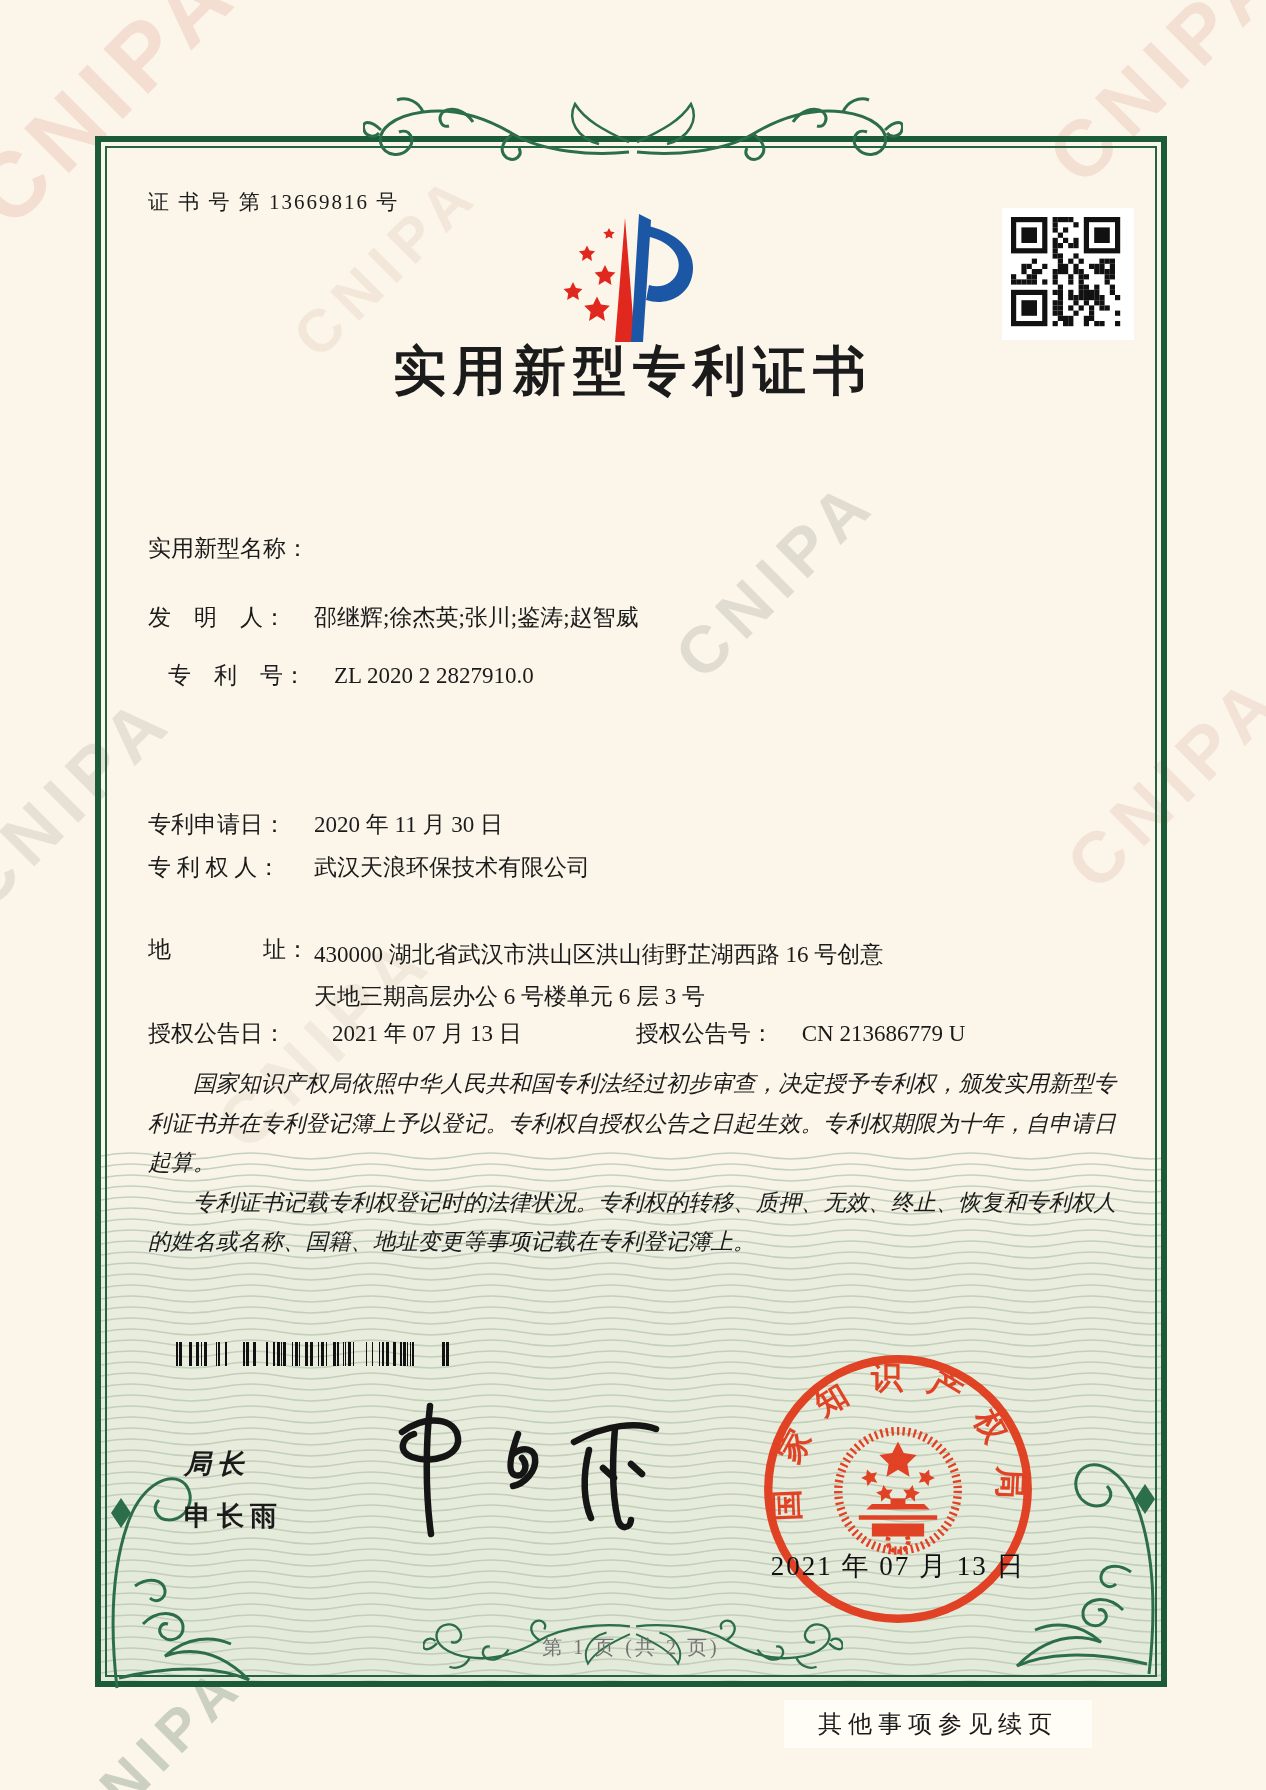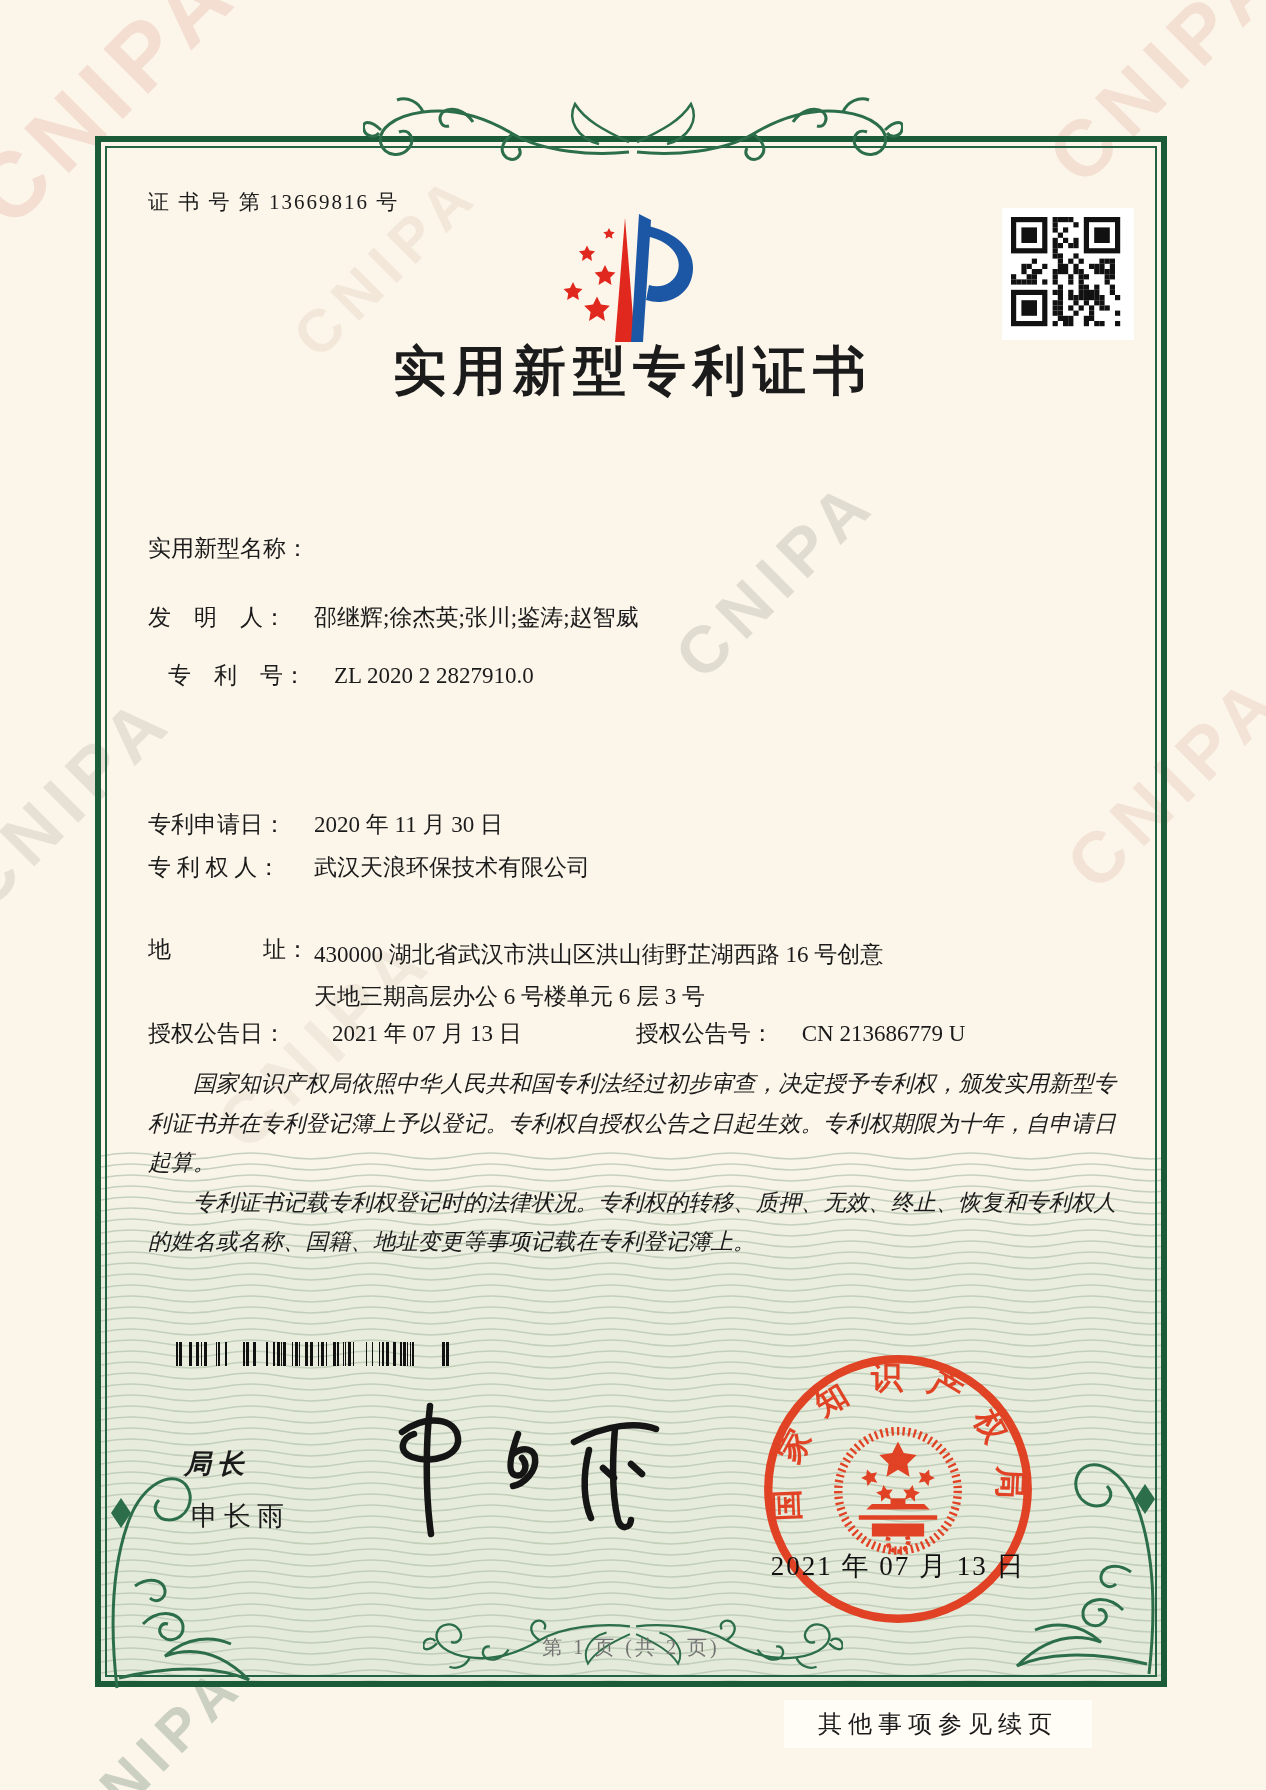--- a/index.html
+++ b/index.html
@@ -43,22 +43,22 @@
   .addrline{display:block;line-height:42px;}
   .grantcol2{margin-left:96px;display:flex;}
   
   .paras{left:148px;top:1064px;width:968px;font-size:22.5px;line-height:39.5px;
          text-align:justify;z-index:5;}
   .paras p{margin:0;text-indent:2em;font-style:italic;}
   
   .barcode{left:176px;top:1342px;z-index:5;}
   .juzhang{left:184px;top:1446px;font-size:27px;letter-spacing:6px;z-index:5;
            font-family:"Liberation Sans","DejaVu Sans",sans-serif;font-weight:600;font-style:italic;}
-  .shenchangyu{left:191px;top:1498px;font-size:27px;letter-spacing:6px;z-index:5;
-           font-family:"Liberation Sans","DejaVu Sans",sans-serif;font-weight:400;}
+  .shenchangyu{left:184px;top:1498px;font-size:27px;letter-spacing:6px;z-index:5;
+           font-family:"Liberation Sans","DejaVu Sans",sans-serif;font-weight:700;}
   .signature{left:368px;top:1396px;z-index:6;}
   .seal{left:758px;top:1349px;z-index:6;opacity:.95;}
   .sealdate{left:745px;top:1548px;width:306px;text-align:center;font-size:27px;
             letter-spacing:2px;color:#111;z-index:7;}
   .pagefoot{left:95px;top:1634px;width:1072px;text-align:center;font-size:20px;
             letter-spacing:3px;color:#737373;z-index:5;}
   .contnote{left:0;top:1700px;width:1092px;text-align:right;z-index:5;}
   .contnote span{display:inline-block;background:#fffdf6;padding:8px 34px;font-size:24px;
             letter-spacing:6px;}
 </style>

